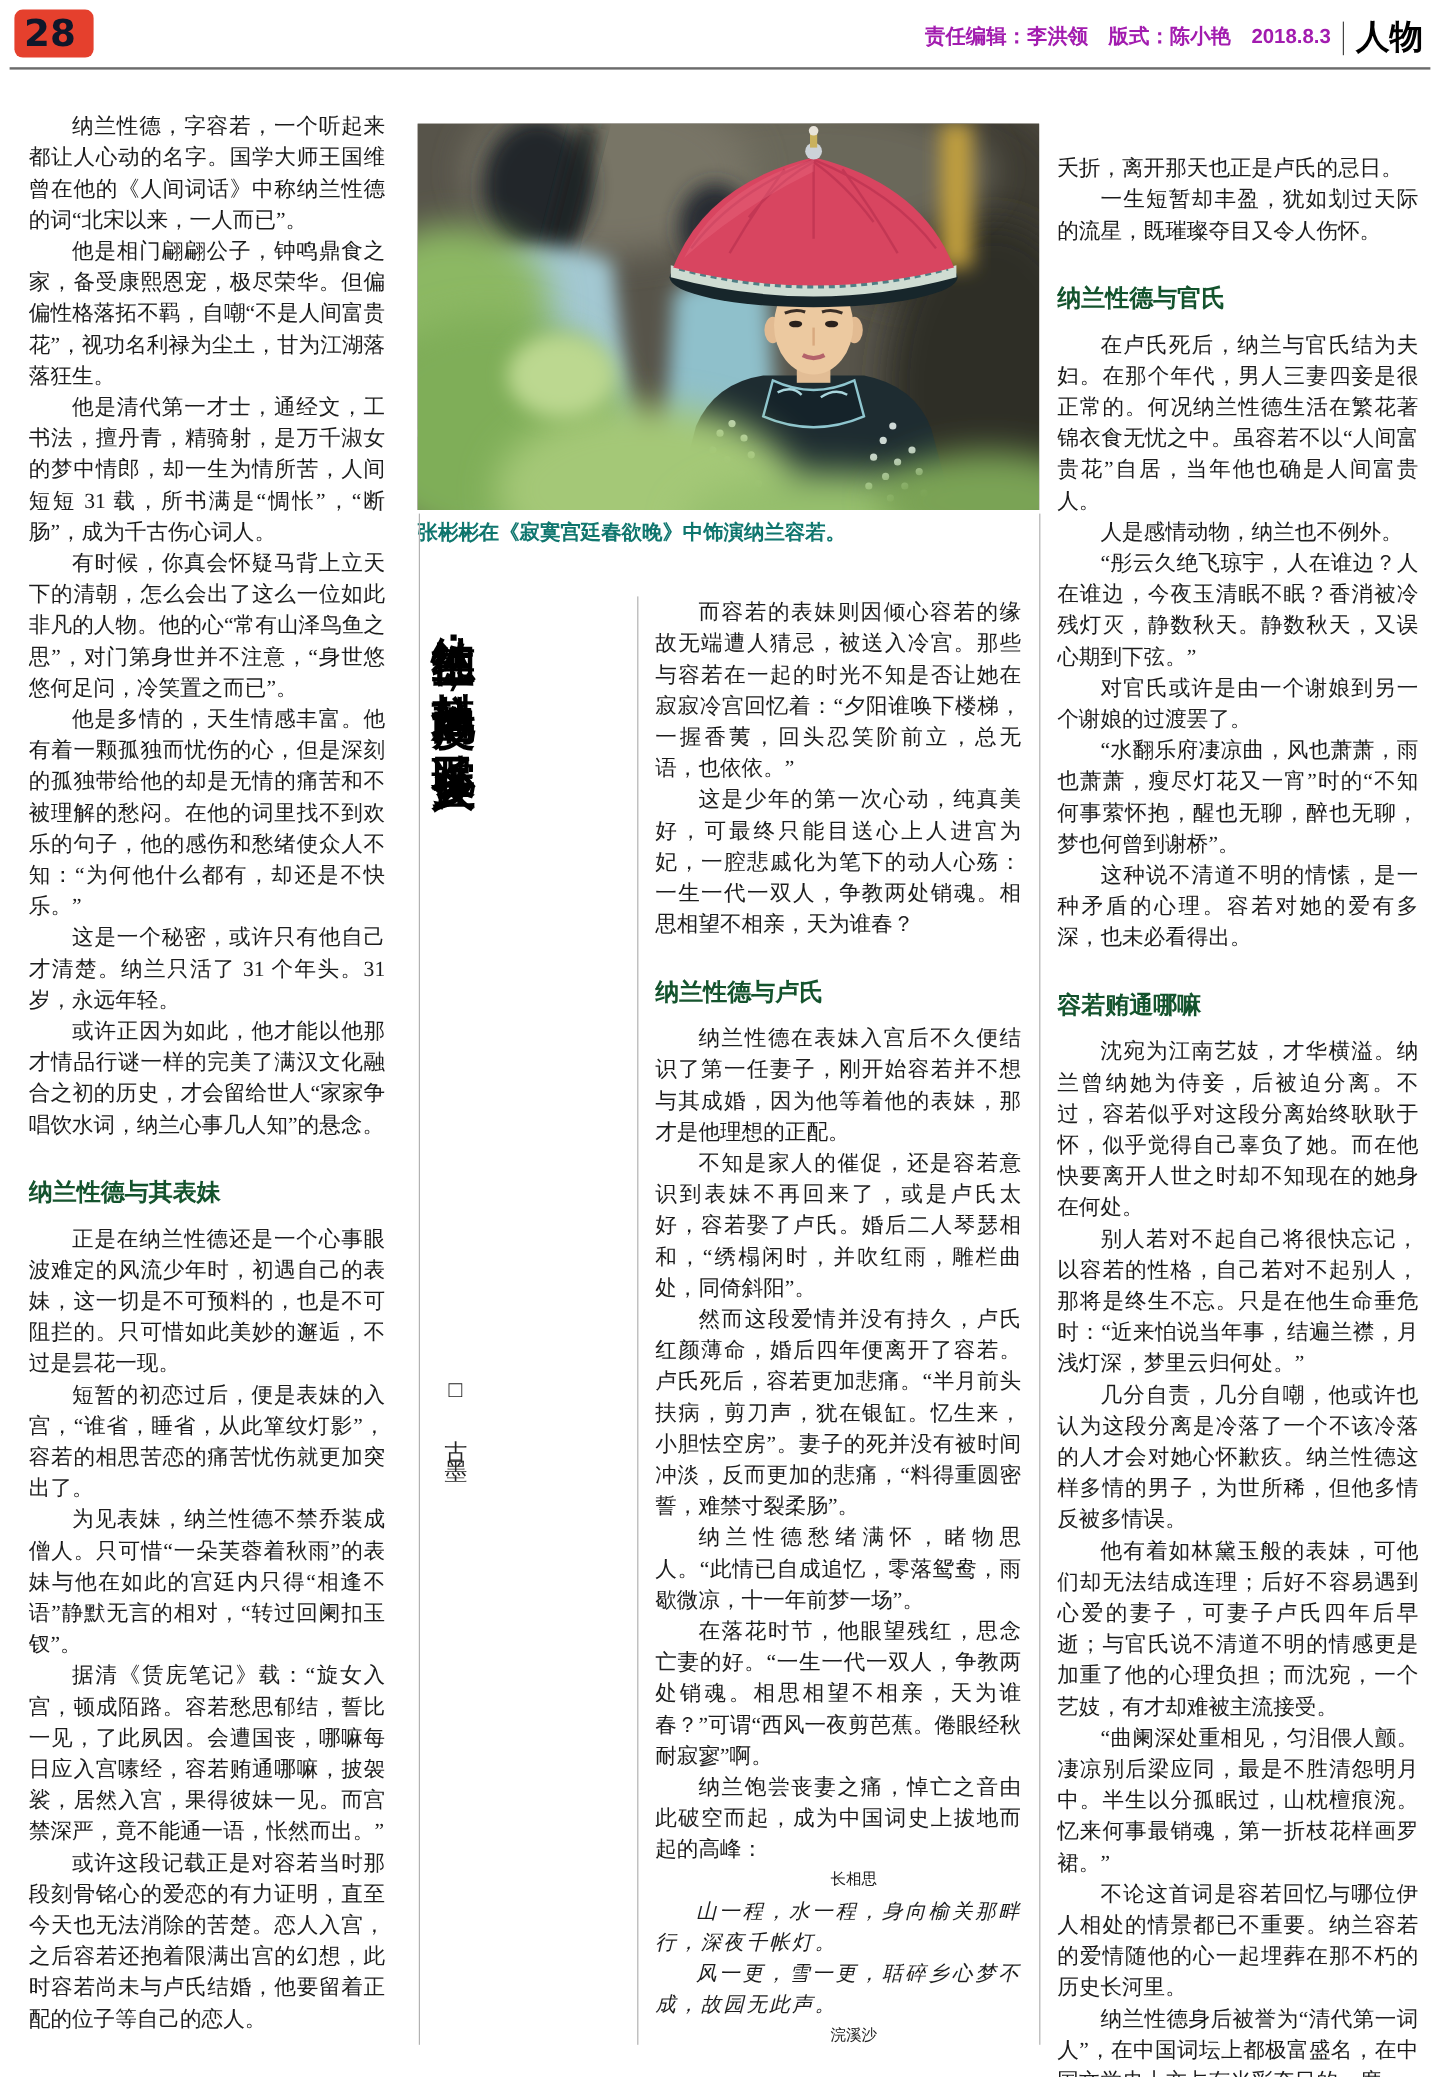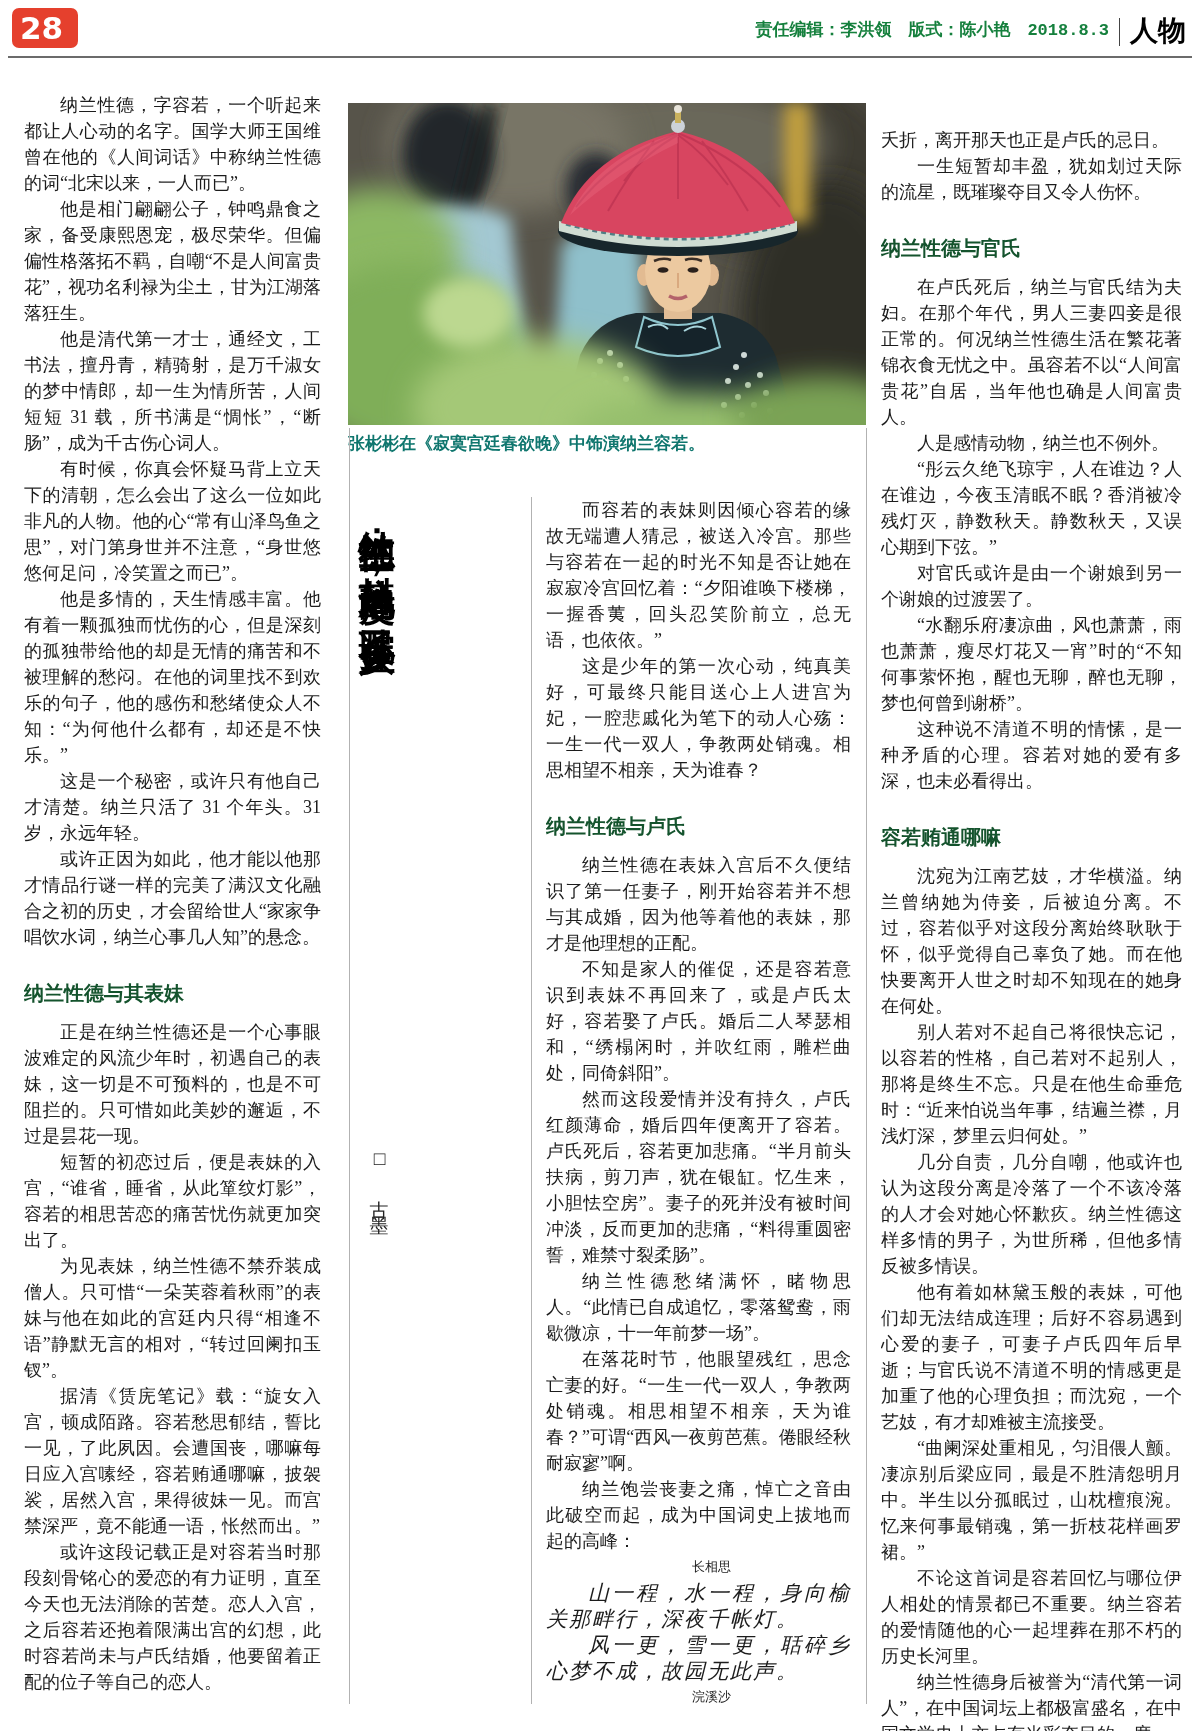--- a/index.html
+++ b/index.html
@@ -1,38 +1,38 @@
 <!DOCTYPE html>
 <html><head>
 <meta charset="utf-8">
 <style>
   html,body{margin:0;padding:0;background:#e9e9e9;}
   .page{position:relative;width:1200px;height:1731px;background:#ffffff;overflow:hidden;
         font-family:"Liberation Serif", serif;color:#1c1c1c;}
   
   .page-num{position:absolute;left:12px;top:8px;width:66px;height:40px;background:#e5402d;
-            border-radius:7px;color:#ffffff;font-family:"DejaVu Sans", sans-serif;font-weight:700;
+            border-radius:7px;color:#0f172a;font-family:"DejaVu Sans", sans-serif;font-weight:700;
             font-size:31px;line-height:40px;padding-left:8px;box-sizing:border-box;}
   .header-right{position:absolute;right:14px;top:16px;display:flex;align-items:flex-end;gap:10px;}
-  .editor-info{font-family:Liberation Mono, monospace;font-weight:700;font-size:17px;line-height:30px;color:#15803d;}
+  .editor-info{font-family:Liberation Sans, sans-serif;font-weight:700;font-size:17px;line-height:30px;color:#a21caf;}
   .hdr-sep{width:1px;height:28px;background:#444;}
   .section-label{font-family:"DejaVu Sans", sans-serif;font-weight:700;font-size:28px;line-height:30px;color:#000;}
   .header-rule{position:absolute;left:8px;top:56px;width:1184px;height:2px;background:#6b6b6b;}
   
   .col{position:absolute;text-align:justify;font-size:18px;line-height:26px;overflow:hidden;}
   .col p{margin:0;text-indent:2em;}
   .col p.cont{text-indent:0;}
   .col h3{font-family:"DejaVu Sans", sans-serif;font-size:20px;font-weight:700;
           margin:30px 0 13px 0;text-indent:0;color:#14532d;}
   .col-left{left:24px;top:92px;width:297px;height:1615px;}
   .col-mid{left:546px;top:497px;width:305px;height:1210px;}
   .col-right{left:881px;top:104px;width:301px;height:1620px;margin-top:23px;}
   .poem-title{font-family:"DejaVu Sans", sans-serif;font-weight:400;font-size:13px;
               text-align:center;margin:5px 0;text-indent:0;}
-  .poem-line{font-style:italic;font-size:21px;letter-spacing:2px;margin:0;text-indent:2em;}
+  .poem-line{font-style:italic;font-size:17px;letter-spacing:2px;margin:0;text-indent:2em;}
   
   .photo{position:absolute;left:348px;top:103px;width:518px;height:322px;overflow:hidden;background:#57544a;}
   .caption{position:absolute;left:348px;top:432px;width:502px;text-align:left;
            font-family:Liberation Sans, sans-serif;font-weight:700;font-size:17px;color:#0f766e;}
   
   .headline{position:absolute;left:352px;top:502px;height:760px;writing-mode:vertical-rl;
             font-family:"DejaVu Serif", serif;font-weight:700;font-size:36px;letter-spacing:2px;
             color:#000;line-height:52px;}
   .byline{position:absolute;left:366px;top:1148px;writing-mode:vertical-rl;
           font-size:19px;letter-spacing:16px;color:#222;}

